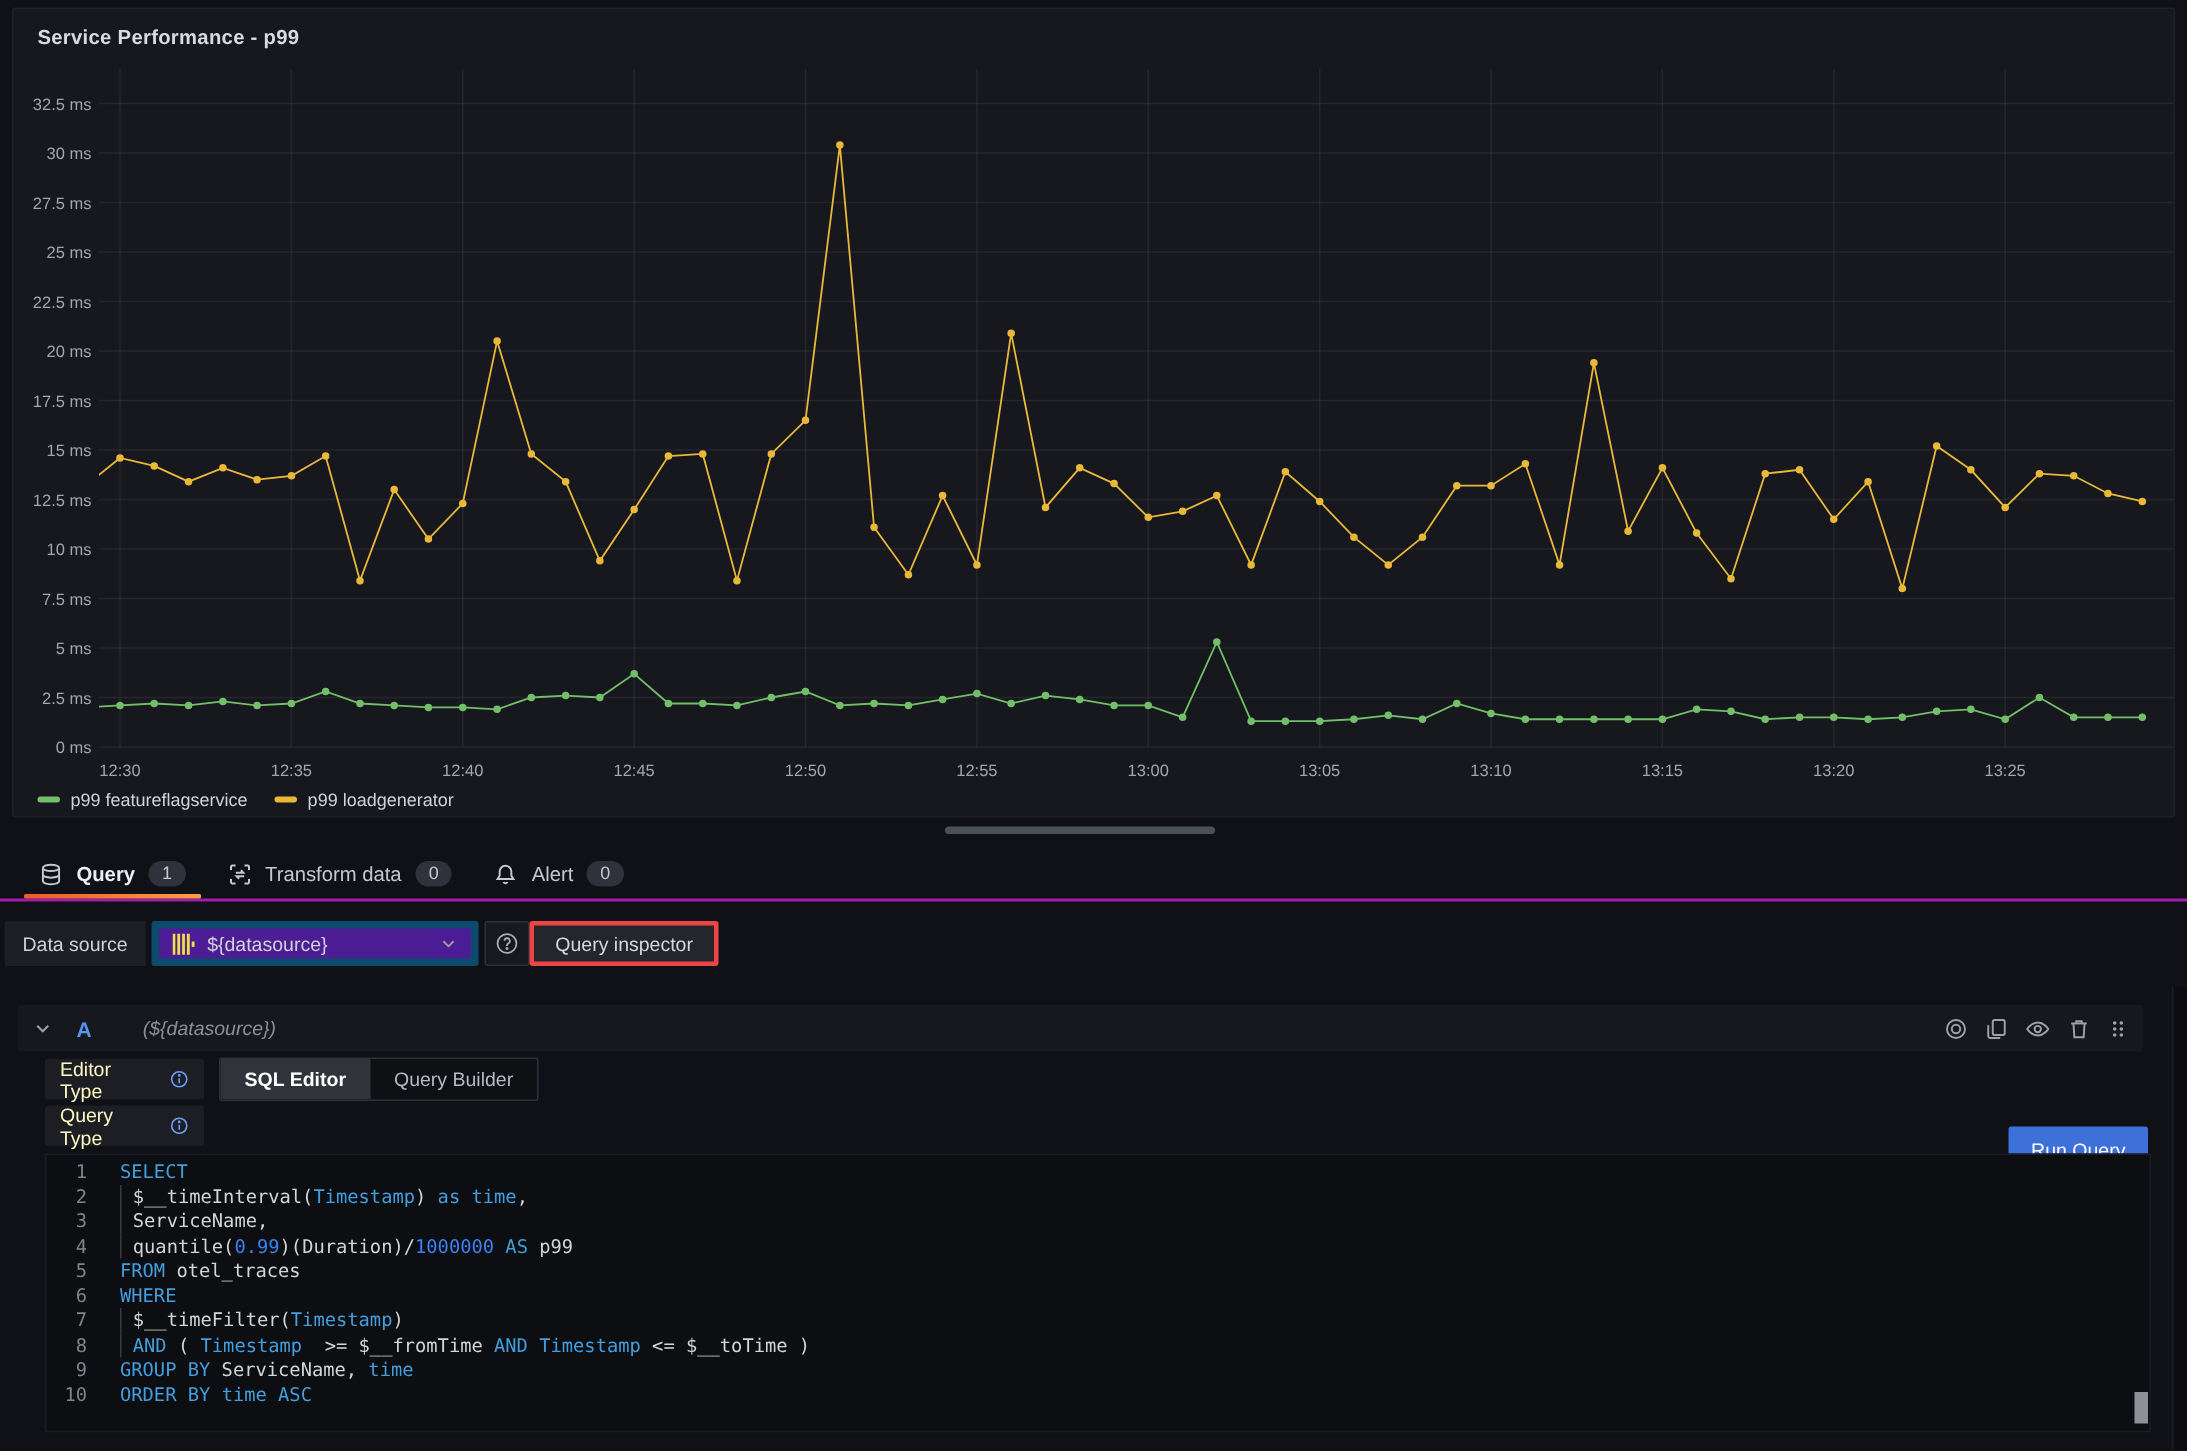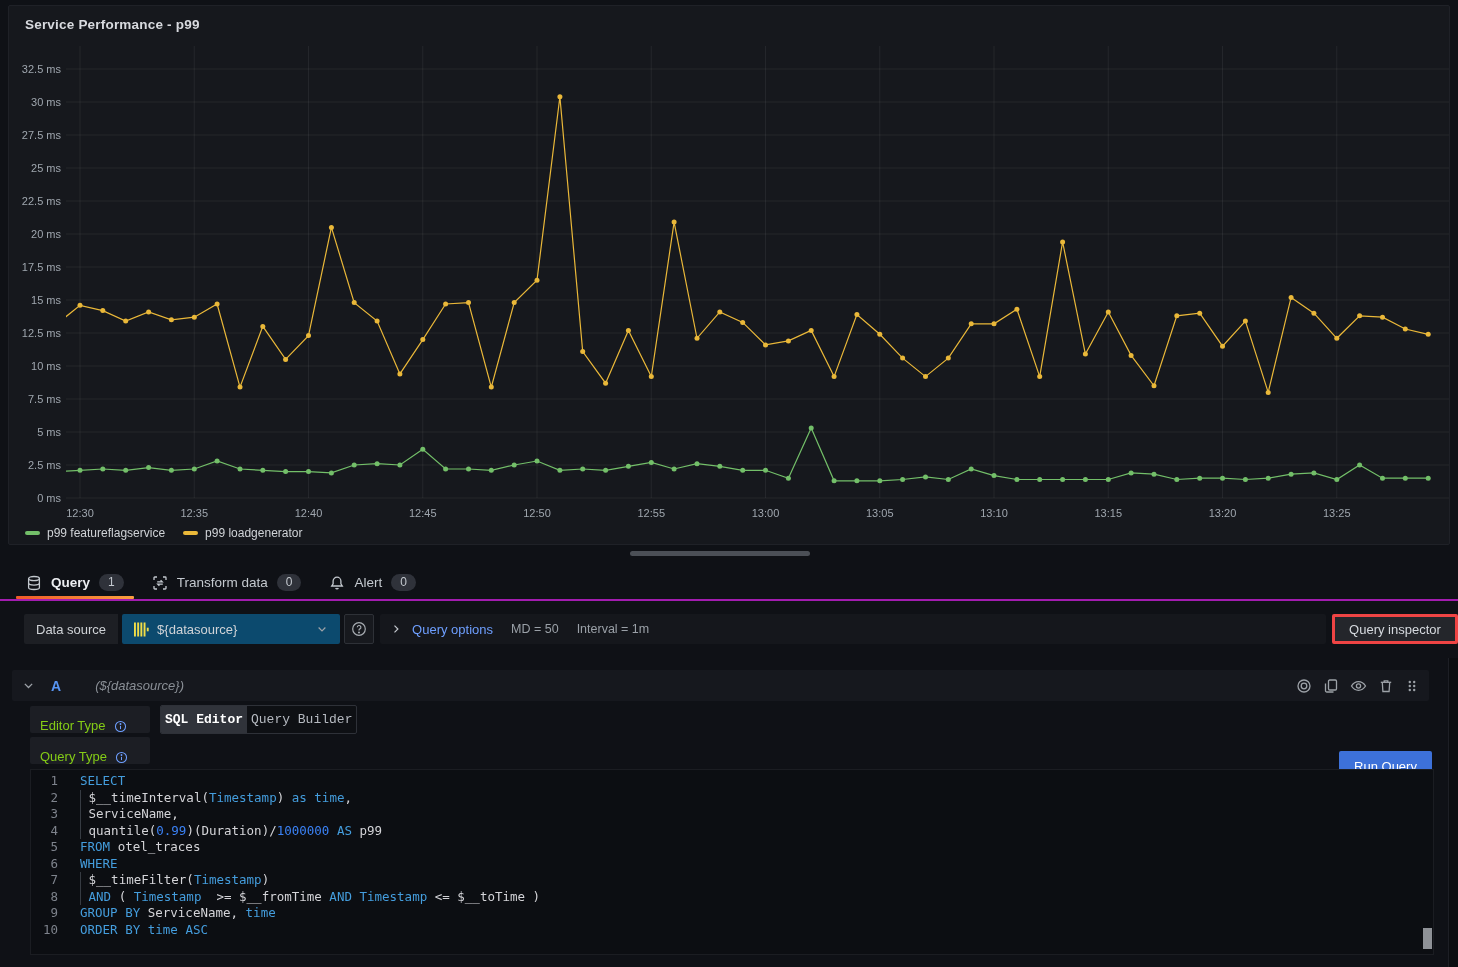--- a/index.html
+++ b/index.html
@@ -40,28 +40,28 @@
   .tab-badge {
     background:#2f323a; color:#c4c9cf; font-size:12px; border-radius:9px;
     padding:1px 9px; line-height:15px;
   }
   .tab.active::after {
     content:""; position:absolute; left:4px; right:4px; bottom:0; height:3px;
     background:linear-gradient(90deg,#ee5a29,#f9a03f); border-radius:1px;
   }
   .icon { flex:none; display:inline-flex; }
   
-  .ds-row { position:absolute; left:24px; top:614px; width:1434px; height:30px; display:flex; align-items:stretch; }
+  .ds-row { position:absolute; left:3px; top:614px; width:1146px; height:30px; display:flex; align-items:stretch; }
   .ds-label {
     display:flex; align-items:center; padding:0 12px; background:#1d1f24;
     border-radius:2px 0 0 2px; color:#cfd2d6; font-size:13px;
   }
   .ds-select {
     display:flex; align-items:center; gap:8px; width:218px; margin-left:4px; padding:0 9px;
-    background:#0c4a6e; border:3px solid #0c4a6e; border-radius:2px; cursor:pointer;
+    background:#4c1d95; border:5px solid #0c4a6e; border-radius:2px; cursor:pointer;
   }
   .ds-select .val { flex:1; color:#d0d3d7; font-size:13px; }
   .help-btn {
     width:30px; margin-left:4px; display:flex; align-items:center; justify-content:center;
     background:#17191e; border:1px solid #2e3137; border-radius:2px; cursor:pointer;
   }
   .qo-strip {
     flex:1; margin-left:6px; margin-right:6px; display:flex; align-items:center; gap:10px;
     background:#15171c; border-radius:2px; padding:0 10px; cursor:pointer;
   }
@@ -79,29 +79,29 @@
   }
   .q-ref { color:#5794f2; font-weight:700; font-size:14px; margin-left:16px; }
   .q-ds { color:#8a8f96; font-style:italic; font-size:13px; margin-left:34px; }
   .q-actions { margin-left:auto; display:flex; align-items:center; gap:11px; }
   .q-actions .icon { cursor:pointer; }
   
   .opt-row { position:absolute; left:30px; display:flex; align-items:center; }
   .row-editor-type { top:705px; }
   .row-query-type  { top:737px; }
   .opt-label {
-    width:120px; height:27px; display:flex; align-items:flex-end; gap:8px; padding:0 10px;
-    background:#1c1e24; border-radius:2px; color:#84cc16; font-size:13px;
+    width:106px; height:27px; display:flex; align-items:center; gap:8px; padding:0 10px;
+    background:#1c1e24; border-radius:2px; color:#fef9c3; font-size:13px;
   }
   .seg-group {
     margin-left:10px; height:29px; display:inline-flex; align-items:stretch;
     border:1px solid #2e3138; border-radius:2px; background:#0e1014; overflow:hidden;
   }
   .seg {
-    display:flex; align-items:center; padding:0 4px; color:#b6bac1; font-size:13px; cursor:pointer;font-family:Liberation Mono, monospace;
+    display:flex; align-items:center; padding:0 16px; color:#b6bac1; font-size:13px; cursor:pointer;
   }
   .seg.active { background:#30333a; color:#ffffff; font-weight:700; }
   .run-btn {
     position:absolute; left:1339px; top:704px; width:93px; height:30px;
     background:#3d71d9; border:none; border-radius:2px; color:#fff; font-size:13px;
     font-weight:500; font-family:"Liberation Sans",sans-serif; cursor:pointer;margin-top:47px;
   }
   
   .code-editor {
     position:absolute; left:30px; top:769px; width:1404px; height:186px;
@@ -385,30 +385,20 @@
   </div>
   <div class="help-btn">
     <span class="icon">
       <svg width="16" height="16" viewBox="0 0 16 16" fill="none" stroke="#a7acb2" stroke-width="1.2">
           <circle cx="8" cy="8" r="6.3"></circle>
           <path d="M6.3 6.2a1.8 1.8 0 1 1 2.6 1.7c-.6.3-.9.7-.9 1.3v.4"></path>
           <circle cx="8" cy="11.4" r="0.4" fill="#a7acb2"></circle>
         </svg>
     </span>
   </div>
-  <div class="qo-strip">
-    <span class="icon">
-      <svg width="12" height="12" viewBox="0 0 16 16" fill="none" stroke="#c4c9cf" stroke-width="1.6">
-          <path d="M6 3.5L10.5 8L6 12.5"></path>
-        </svg>
-    </span>
-    <span class="qo-link">Query options</span>
-    <span class="qo-meta">MD = 50</span>
-    <span class="qo-meta">Interval = 1m</span>
-  </div>
   <div class="inspector-btn">Query inspector</div>
 </div>
 
 <div class="q-header">
   <span class="icon">
     <svg width="13" height="13" viewBox="0 0 16 16" fill="none" stroke="#9da2a8" stroke-width="1.6">
         <path d="M3.5 6l4.5 4.5L12.5 6"></path>
       </svg>
   </span>
   <span class="q-ref">A</span>

